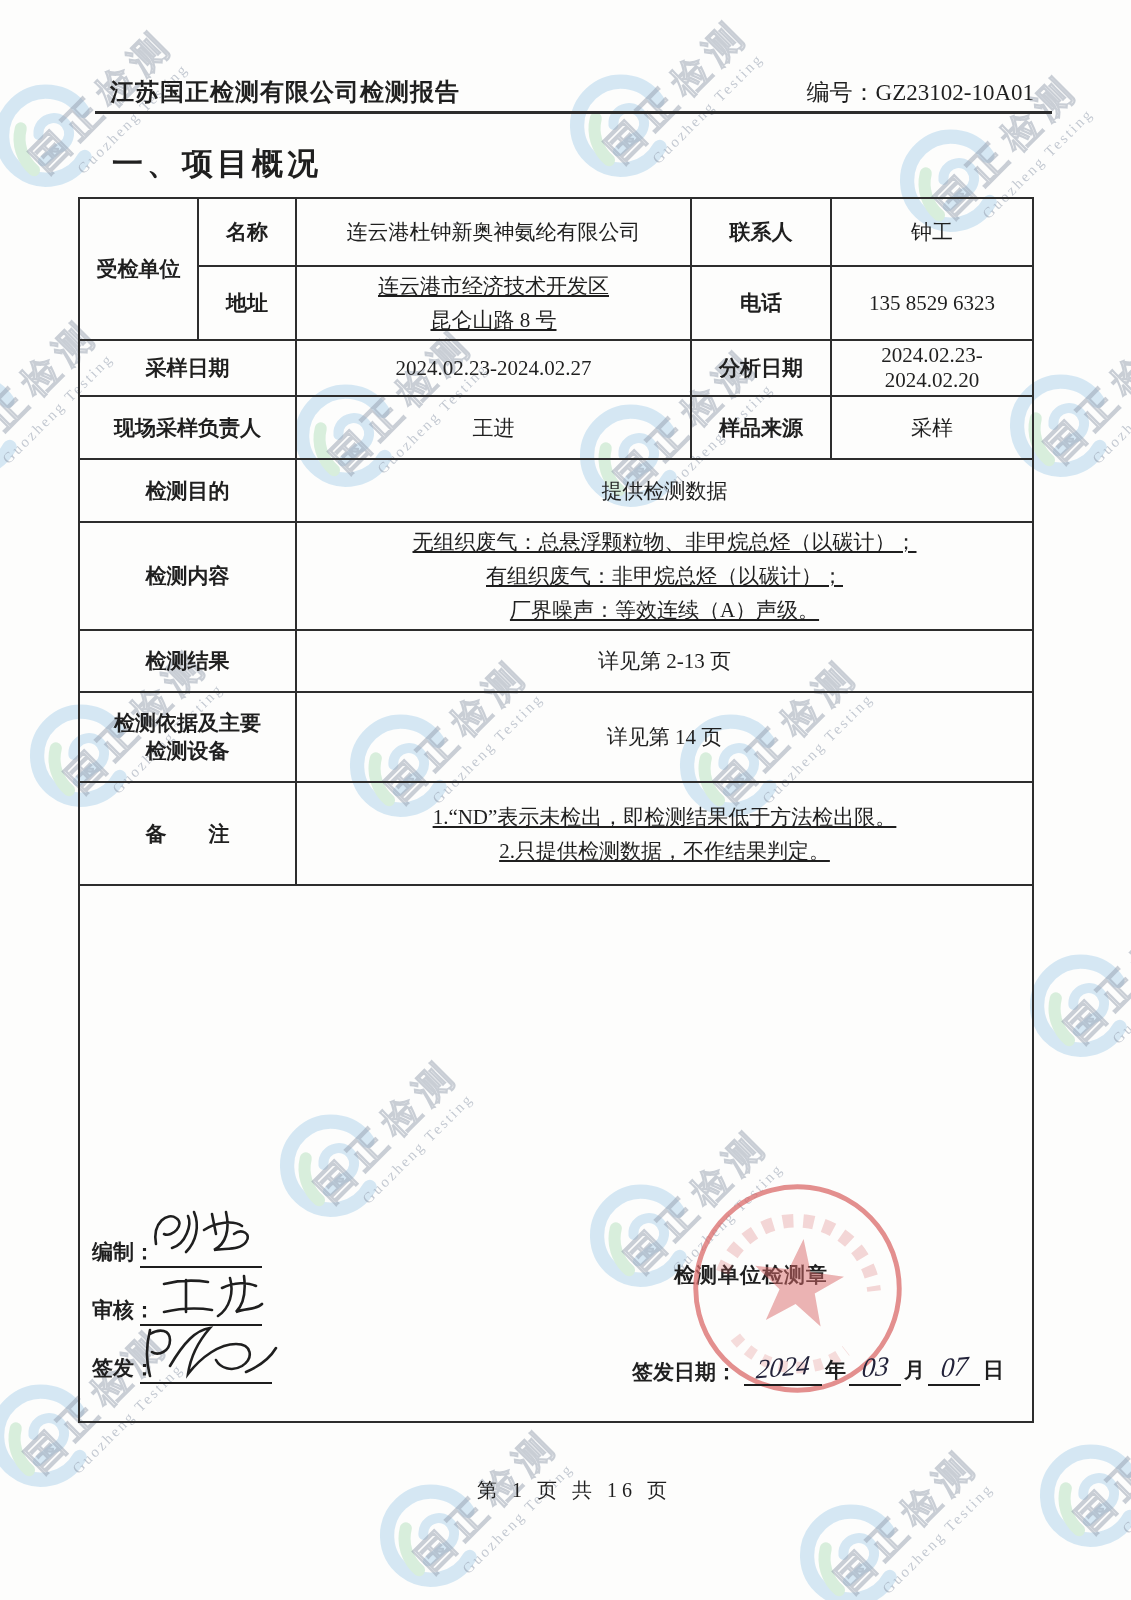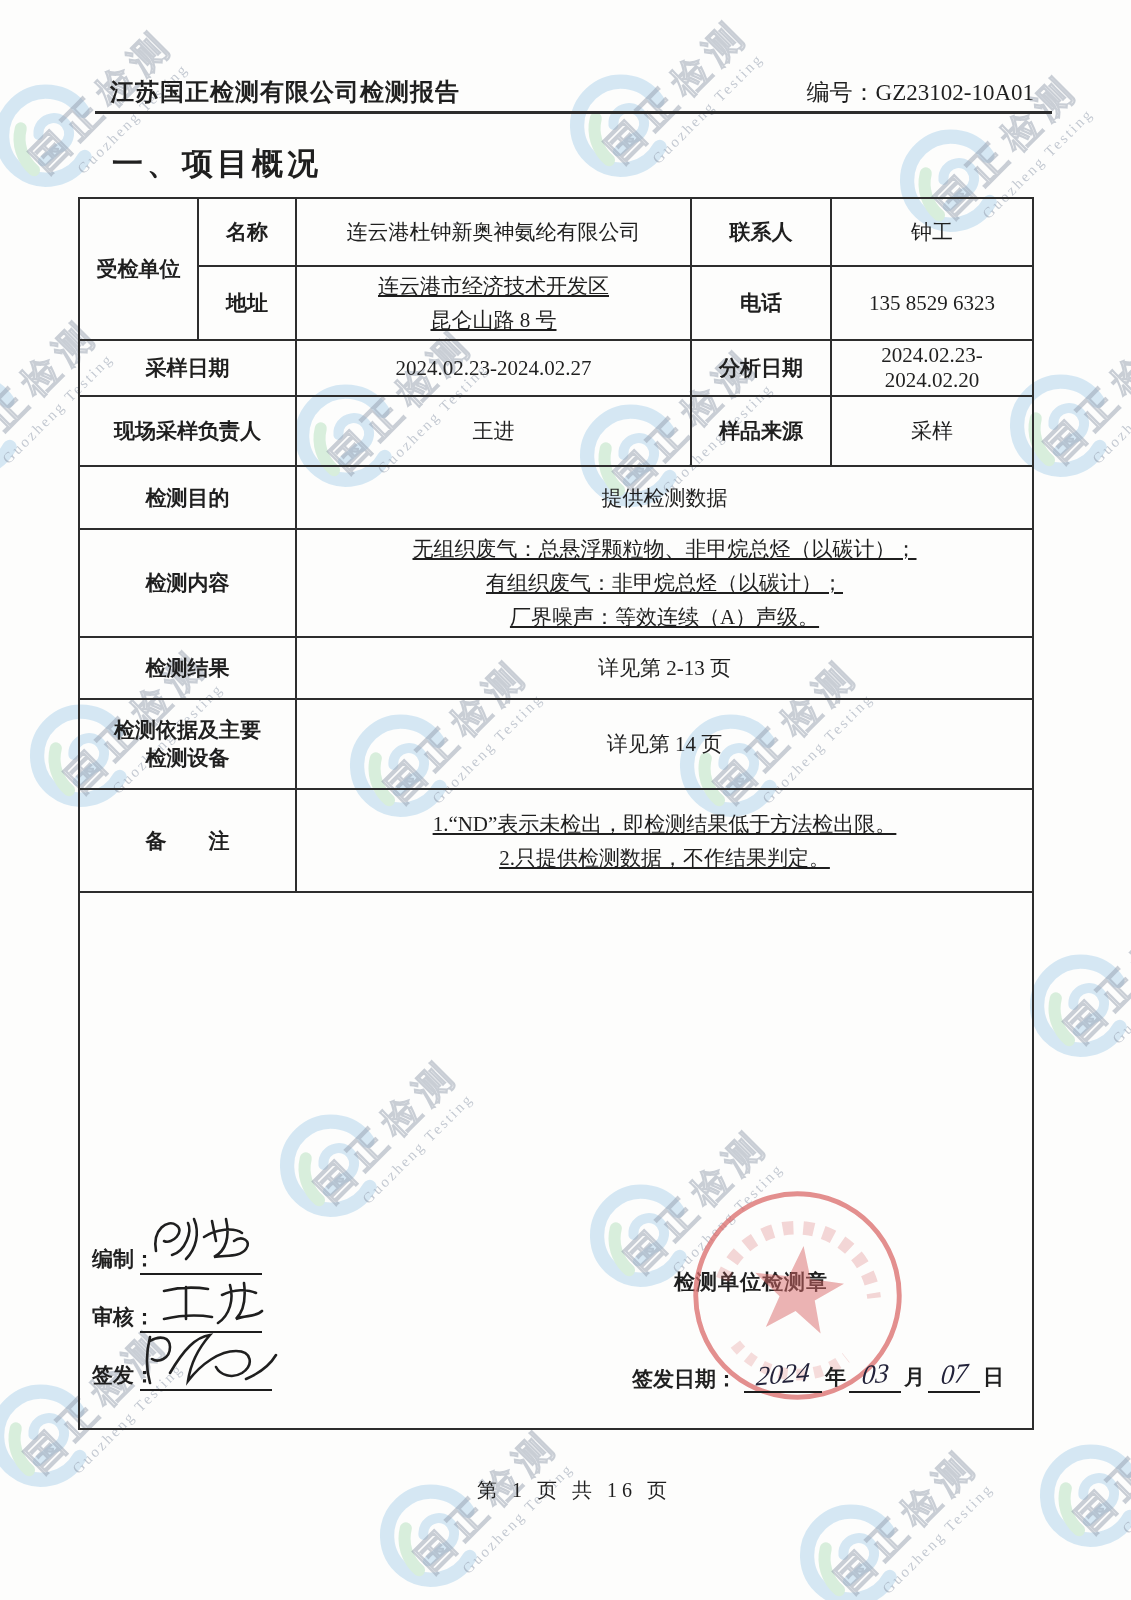--- a/index.html
+++ b/index.html
@@ -44,21 +44,21 @@
     border-collapse:collapse; table-layout:fixed;
   }
   table.rpt td {
     border:2.5px solid #2d2d2d; font-size:21px; text-align:center;
     padding:2px 4px; overflow:hidden;
   }
   td.lbl { font-weight:bold; }
   td.lft { text-align:left; padding-left:12px; }
   .ml { line-height:34px;text-decoration:underline; }
   tr.r1 { height:68px; } tr.r2 { height:72px; } tr.r3 { height:56px; }
-  tr.r4 { height:70px; } tr.r5 { height:63px; } tr.r6 { height:102px; }
+  tr.r4 { height:63px; } tr.r5 { height:63px; } tr.r6 { height:102px; }
   tr.r7 { height:62px; } tr.r8 { height:90px; } tr.r9 { height:103px; }
   tr.r10 { height:537px; }
   td.bigbox { position:relative; padding:0; }
 
   
   .abs { position:absolute; }
   .sig-label { font-size:21px; font-weight:bold;text-align:right; }
   .sig-line { border-bottom:2.5px solid #1d1d1d; }
   .sig-svg { position:absolute; }
   .stamp-caption { font-size:21px; font-weight:bold; letter-spacing:1px; }

